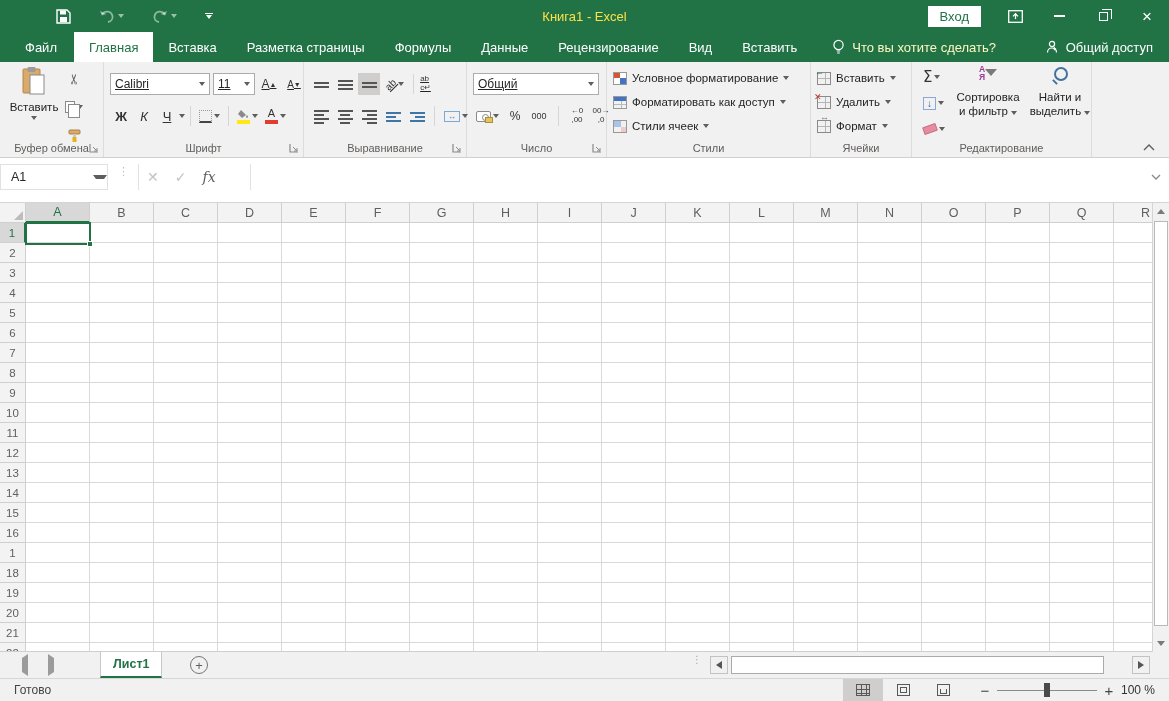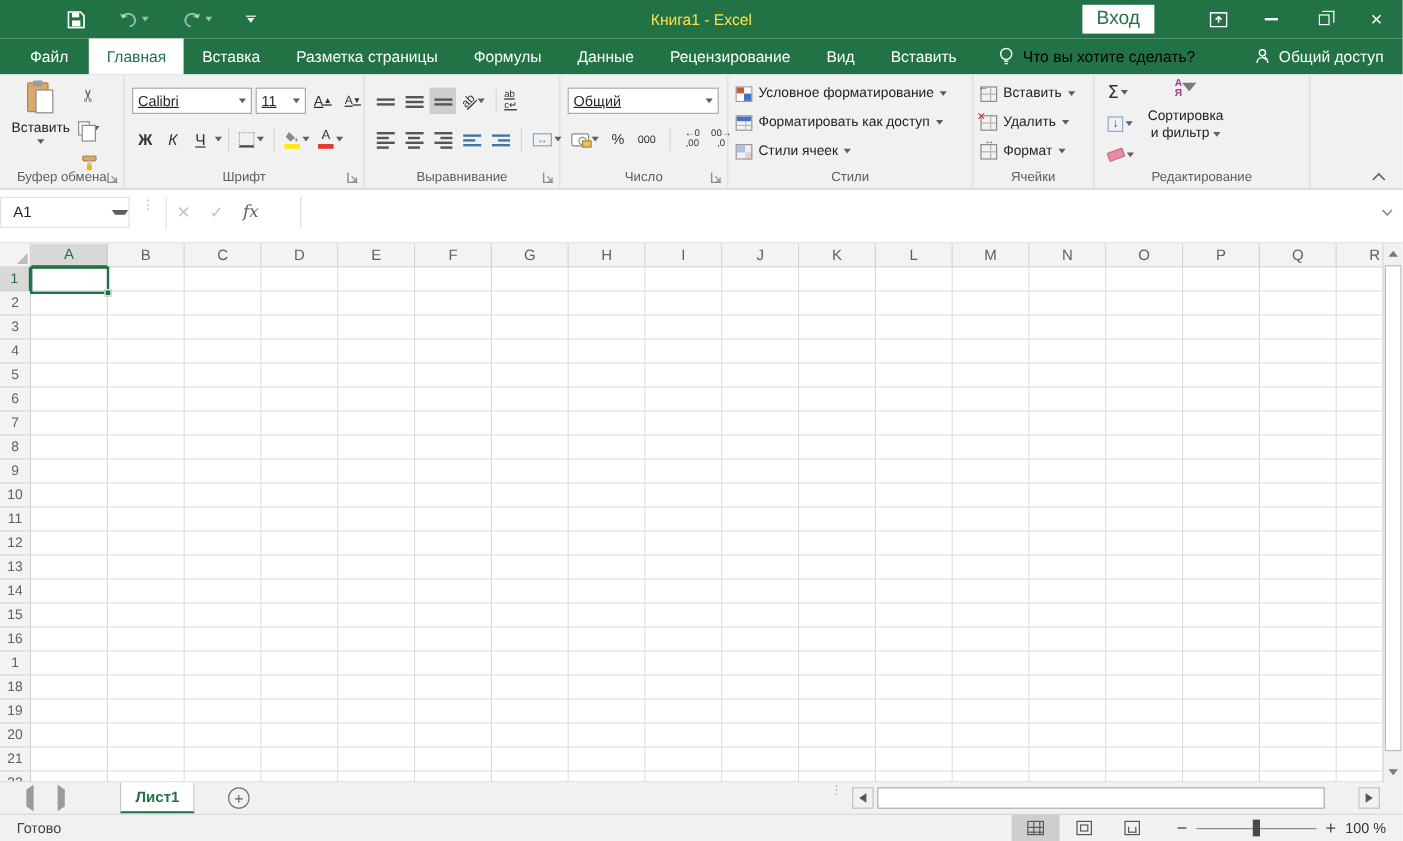--- a/index.html
+++ b/index.html
@@ -11,33 +11,33 @@
   .titlebar { position:absolute; left:0; top:0; width:100%; height:32px; background:#217346; display:flex; align-items:center; }
   .qat { position:absolute; left:56px; top:0; height:32px; display:flex; align-items:center; gap:28px; }
   .qat .qbtn { display:flex; align-items:center; gap:3px; }
   .qat svg { display:block; }
   .qat .caret { width:0; height:0; border-left:3px solid transparent; border-right:3px solid transparent; border-top:4px solid rgba(255,255,255,.55); }
   .qat-custom { display:flex; flex-direction:column; align-items:center; gap:1px; }
   .qat-custom .bar { width:8px; height:1.5px; background:#fff; }
   .qat-custom .caret { border-top-color:#fff; }
   .title-text { position:absolute; left:0; right:0; text-align:center; color:#fde047; font-size:13px; pointer-events:none; }
   .title-right { position:absolute; right:0; top:0; height:32px; display:flex; align-items:center; }
-  .signin-btn { background:#fff; color:#217346; font-size:16px; padding:3px 12px; margin-right:31px; cursor:pointer; }
+  .signin-btn { background:#fff; color:#217346; font-size:13px; padding:3px 12px; margin-right:12px; cursor:pointer; }
   .win-btn { width:44px; height:32px; display:flex; align-items:center; justify-content:center; color:#fff; }
   .min-glyph { width:11px; height:1.5px; background:#fff; display:block; }
   .restore-glyph { position:relative; width:9px; height:9px; border:1.2px solid #fff; }
   .restore-glyph::before { content:""; position:absolute; left:2px; top:-4px; width:9px; height:9px; border:1.2px solid #fff; border-left:none; border-bottom:none; }
   .close-glyph { font-size:17px; line-height:1; font-weight:400; }
 
   
   .tabrow { position:absolute; left:0; top:32px; width:100%; height:30px; background:#217346; display:flex; align-items:stretch; }
   .tabrow .tab { color:#fff; font-size:13px; padding:0 15px; display:flex; align-items:center; cursor:pointer; }
   .tabrow .tab.first { margin-left:8px; padding:0 17px; }
   .tabrow .tab.active { background:#fff; color:#217346; }
-  .tellme { display:flex; align-items:center; gap:7px; color:#000000; font-size:13px; margin-left:20px; cursor:pointer; }
+  .tellme { display:flex; align-items:center; gap:7px; color:#fef9c3; font-size:13px; margin-left:20px; cursor:pointer; }
   .share { position:absolute; right:16px; top:0; height:30px; display:flex; align-items:center; gap:6px; color:#fff; font-size:13px; cursor:pointer; }
 
   
   .ribbon { position:absolute; left:0; top:62px; width:100%; height:96px; background:#f1f1f1; border-bottom:1px solid #d2d0ce; }
   .rgroup { position:absolute; top:0; height:95px; border-right:1px solid #dcdcdc; }
   .rgroup-label { position:absolute; bottom:3px; left:0; right:0; text-align:center; font-size:11px; color:#605e5c; }
   .launcher { position:absolute; bottom:4px; right:4px; width:10px; height:10px; cursor:pointer; }
   .rb-text { font-size:11.5px; color:#252423; }
   .ddc { width:0; height:0; border-left:3px solid transparent; border-right:3px solid transparent; border-top:4px solid #605e5c; display:inline-block; }
   .mini-btn { display:inline-flex; align-items:center; justify-content:center; gap:2px; height:22px; padding:0 3px; cursor:pointer; }
@@ -535,20 +535,24 @@
             <span class="ddc"></span>
           </span>
       </div>
       <div class="bigv" style="left:40px">
         <span class="sort-ico">
             <span class="az">А<br>Я</span>
             <span class="funnel"></span>
           </span>
         <span class="rb-text lines"><span>Сортировка</span><br><span>и фильтр</span> <span class="ddc"></span></span>
       </div>
+      <div class="bigv" style="left:112px">
+        <span class="find-ico"></span>
+        <span class="rb-text lines"><span>Найти и</span><br><span>выделить</span> <span class="ddc"></span></span>
+      </div>
       <div class="rgroup-label">Редактирование</div>
     </div>
 
     <svg class="collapse-rib" width="12" height="7" viewBox="0 0 12 7">
       <path d="M1 6 L6 1 L11 6" fill="none" stroke="#605e5c" stroke-width="1.4"></path>
     </svg>
   </div>
 
   <div class="fbar">
     <div class="namebox">

